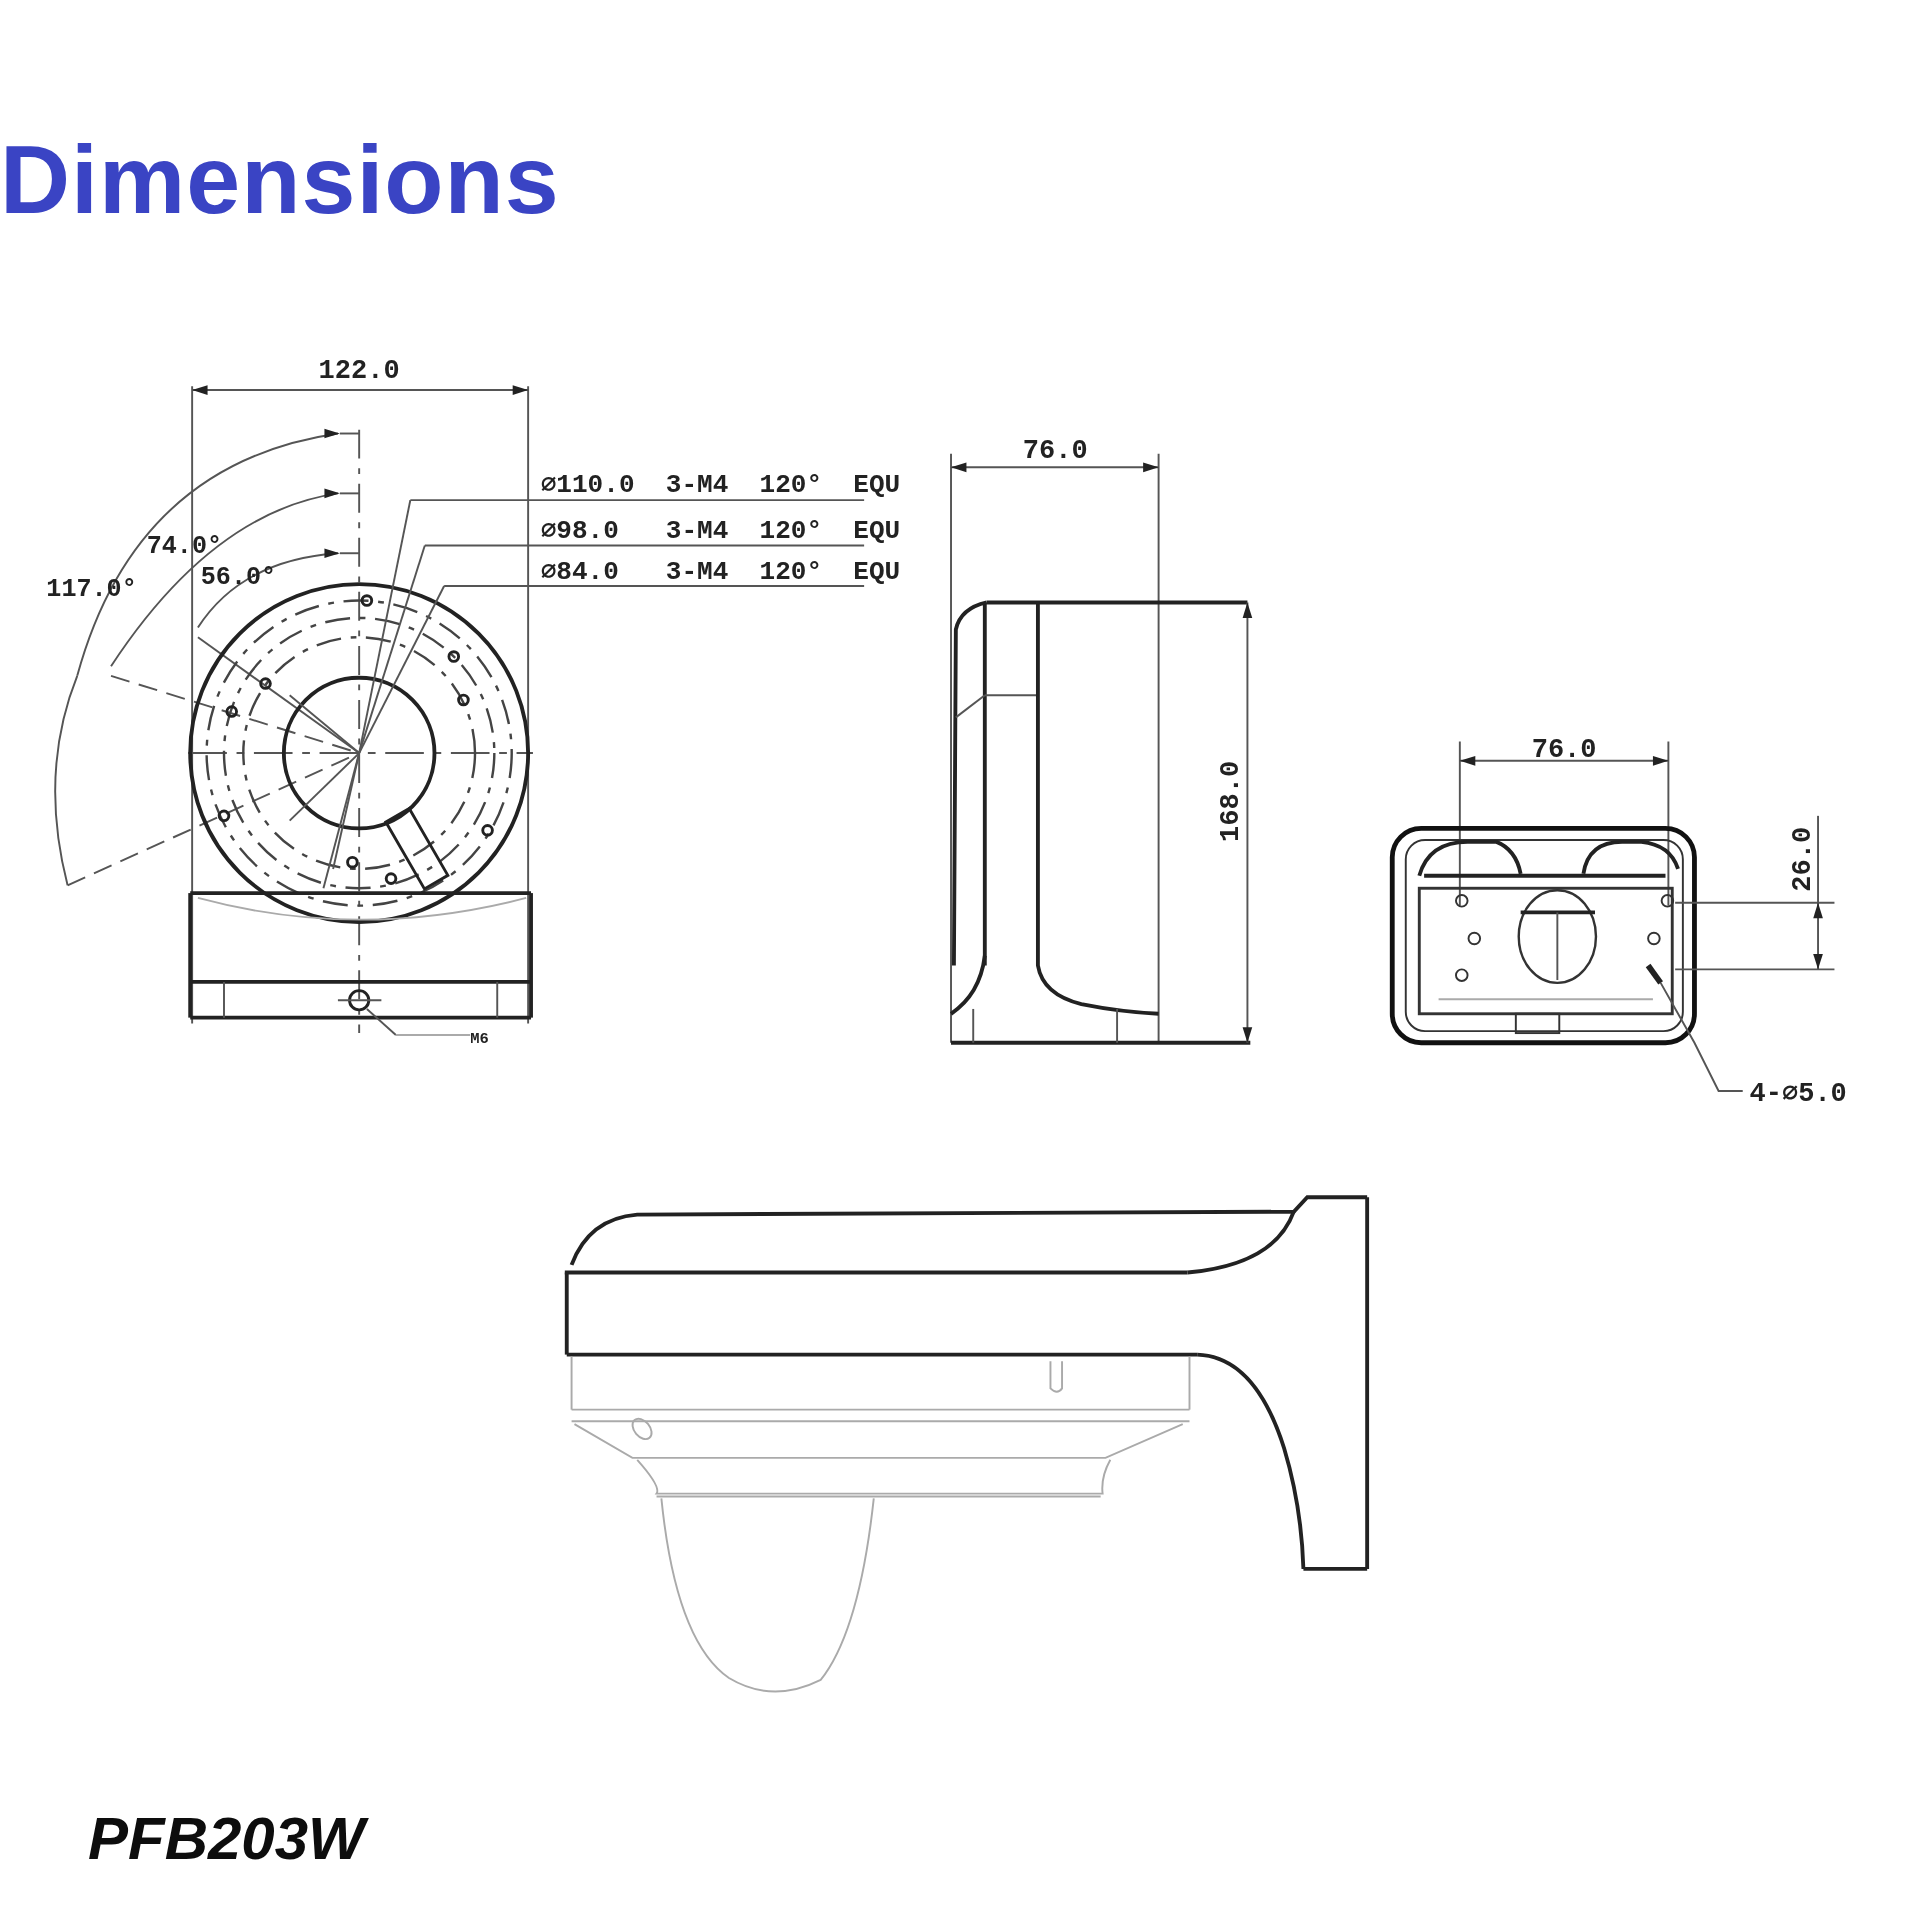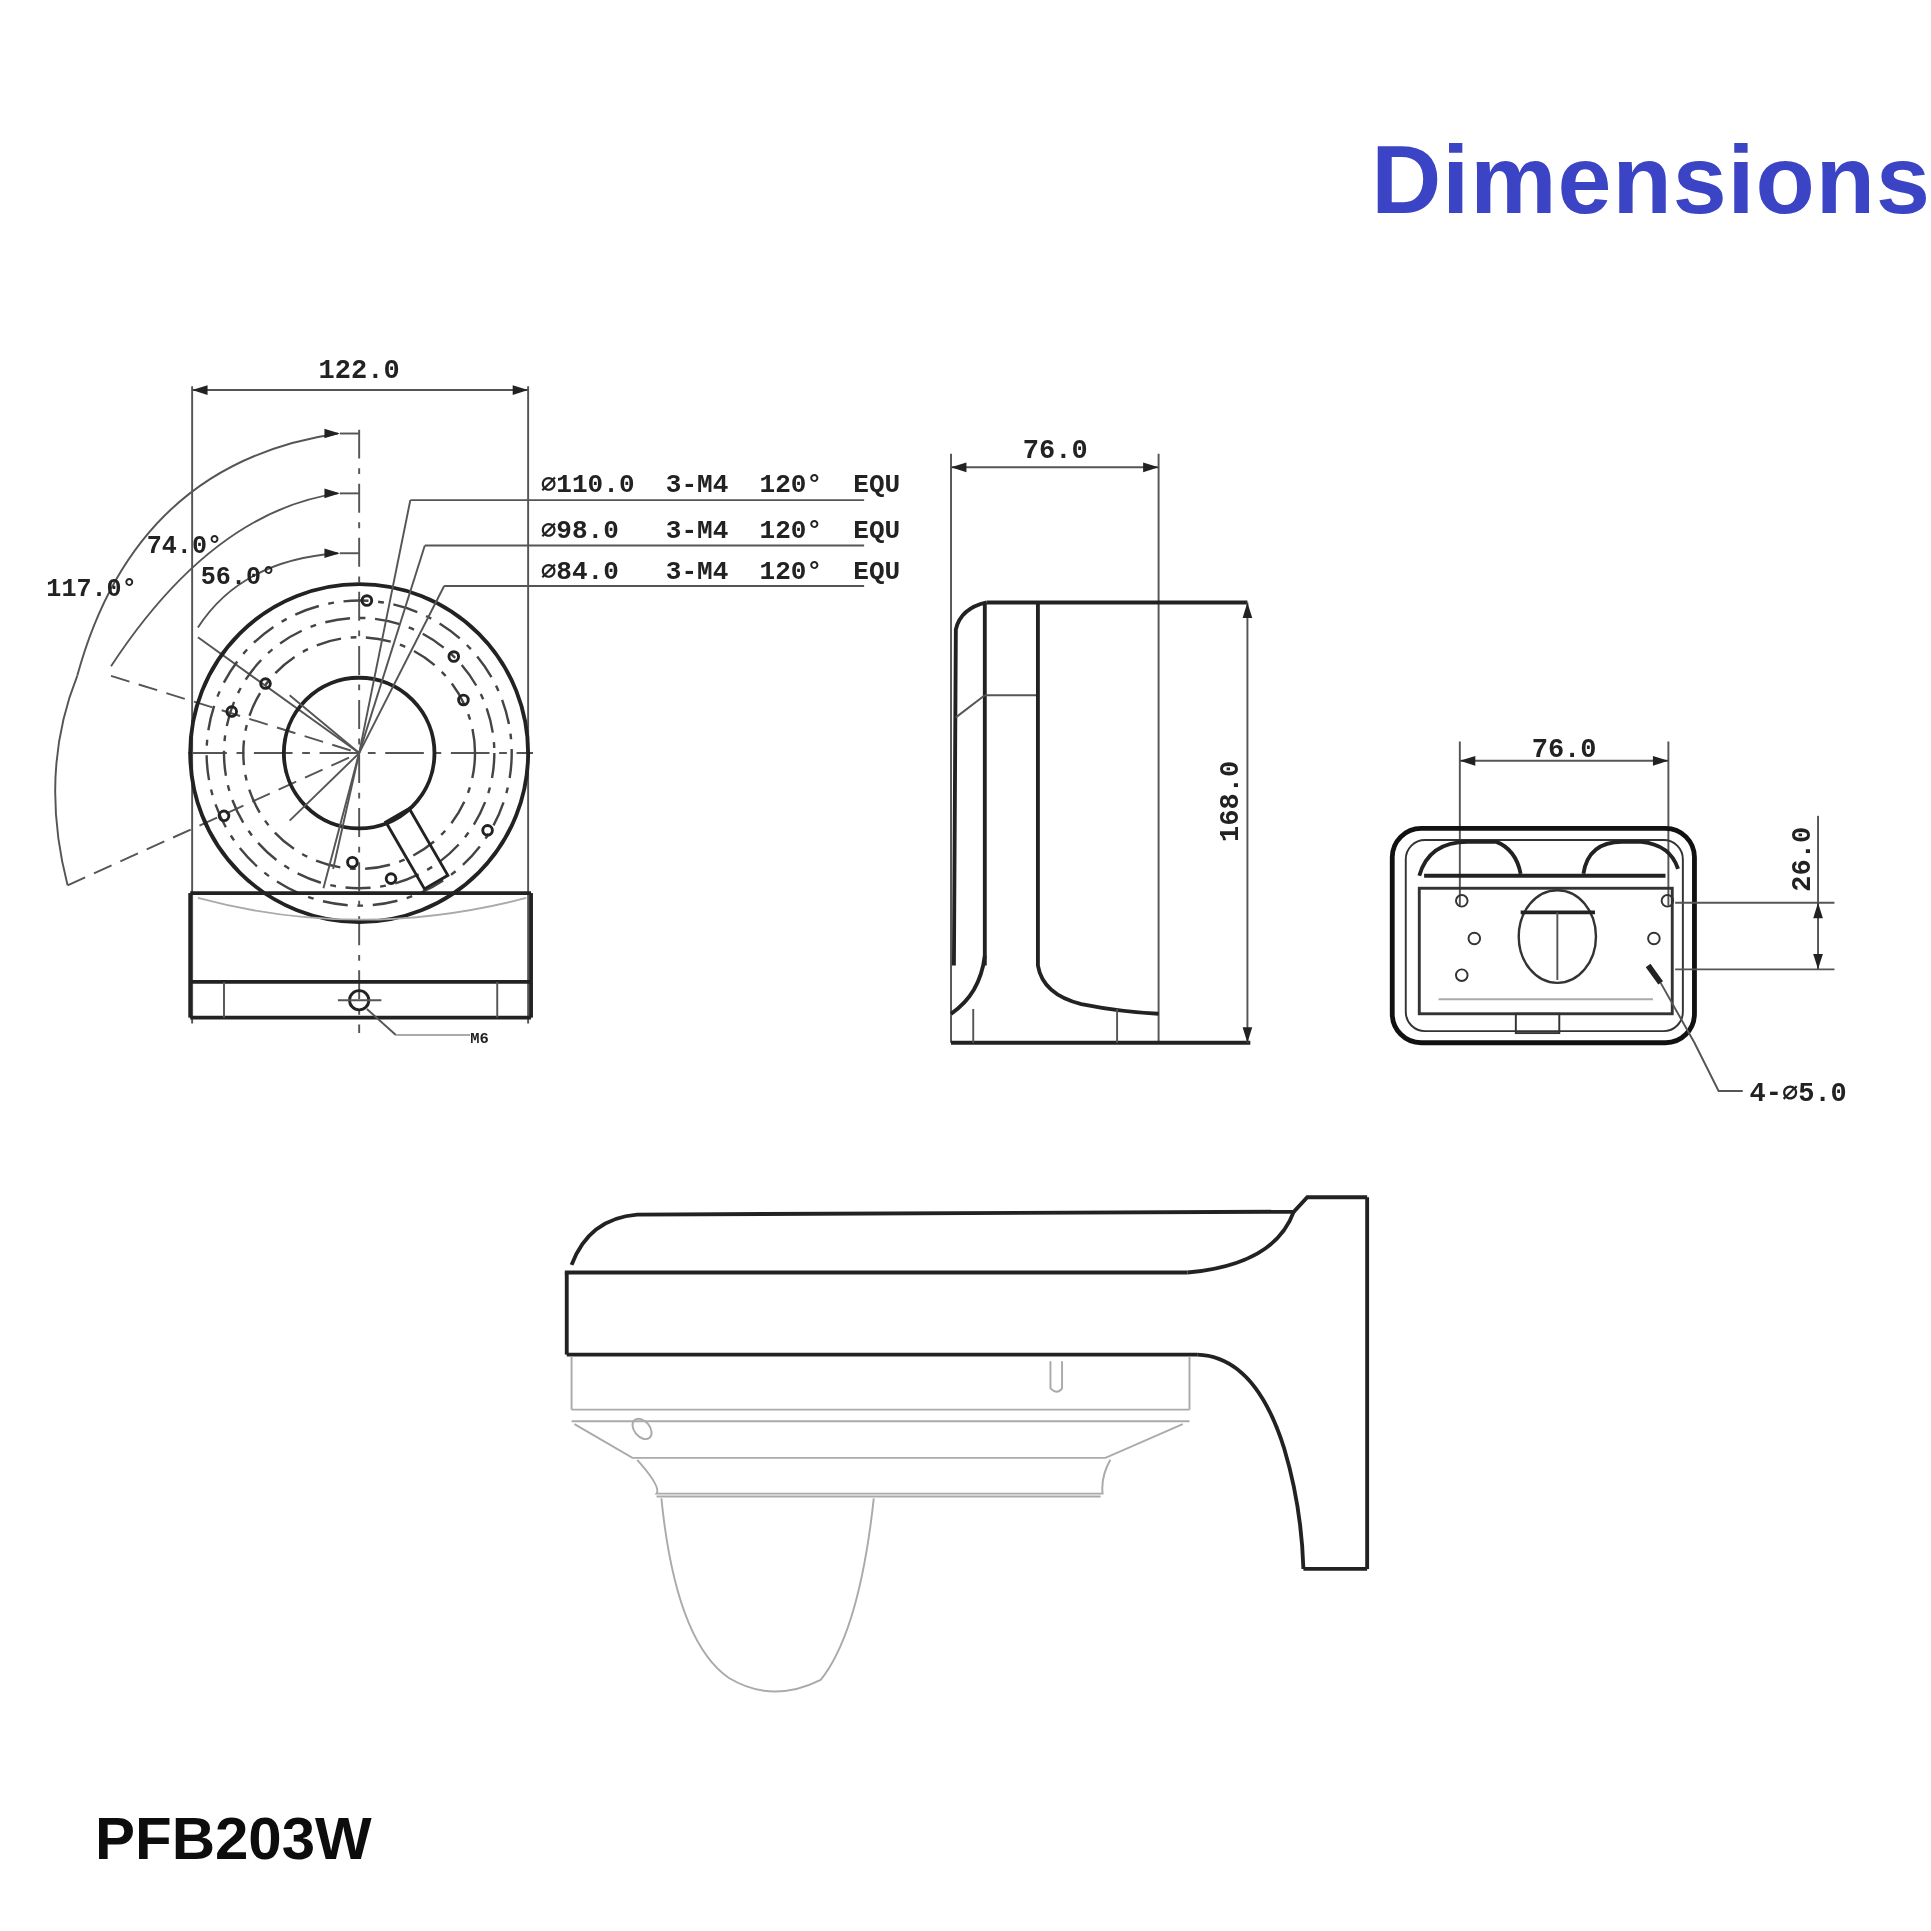--- a/index.html
+++ b/index.html
@@ -1,18 +1,18 @@
 <!DOCTYPE html>
 <html><head>
 <meta charset="utf-8">
 <style>
   html, body { margin: 0; padding: 0; background: #ffffff; }
   body { width: 1931px; height: 1931px; position: relative; overflow: hidden; font-family: "Liberation Sans", sans-serif; }
-  .title { position: absolute; left: 0; width: 1931px; top: 124px; text-align: right; font-family: "Liberation Sans", sans-serif; font-weight: bold; font-size: 97px; color: #3a44c4; letter-spacing: 1px; }
-  .model { position: absolute; left: 95px; top: 1804px; font-family: "Liberation Sans", sans-serif; font-weight: bold; font-size: 60px; color: #0d0d0d; }
+  .title { position: absolute; left: 0; width: 1931px; top: 124px; text-align: left; font-family: "Liberation Sans", sans-serif; font-weight: bold; font-size: 97px; color: #3a44c4; letter-spacing: 1px; }
+  .model { position: absolute; left: 88px; top: 1804px; font-family: "Liberation Sans", sans-serif; font-weight: bold; font-size: 60px; color: #0d0d0d; font-style: italic; }
   svg.drawing { position: absolute; left: 0; top: 0; }
   .dim { font-family: "Liberation Mono", monospace; font-weight: bold; fill: #222; }
   .thin { stroke: #555; fill: none; stroke-width: 2; }
   .thick { stroke: #222; fill: none; stroke-width: 4; }
   .light { stroke: #aaa; fill: none; stroke-width: 2; }
   .dash { stroke: #444; fill: none; stroke-width: 2.5; stroke-dasharray: 26 10 6 10; }
   .arrow { fill: #222; }
 </style>
 </head>
 <body>

